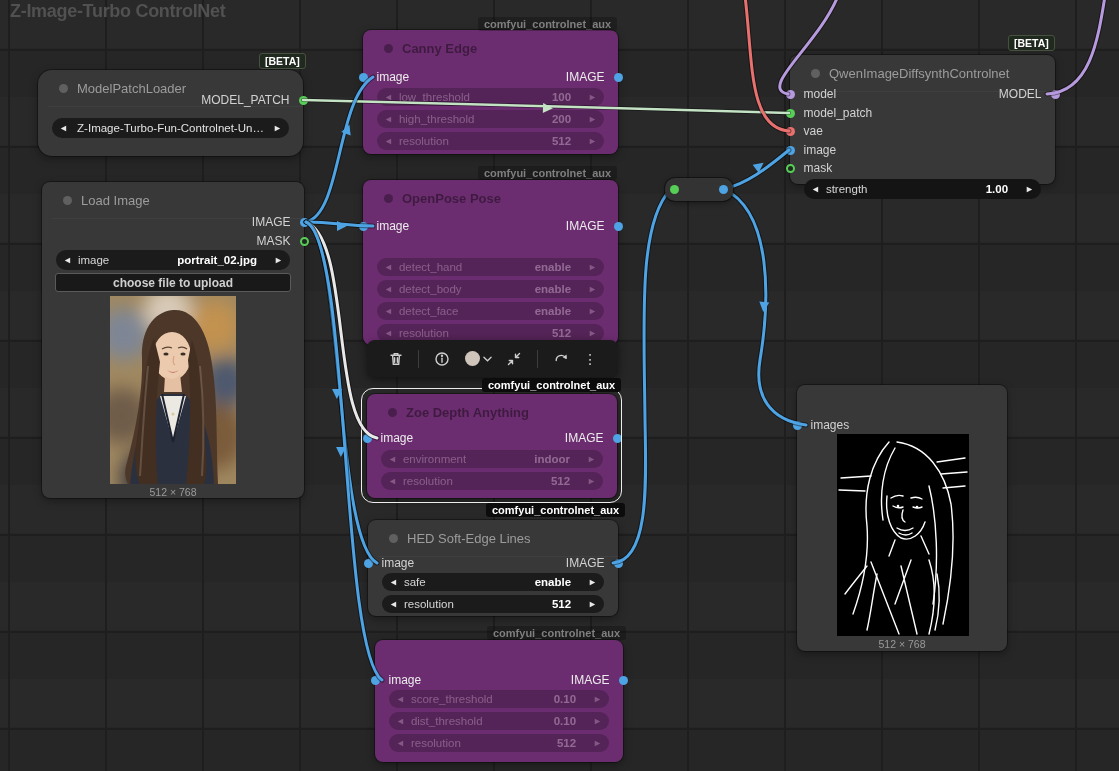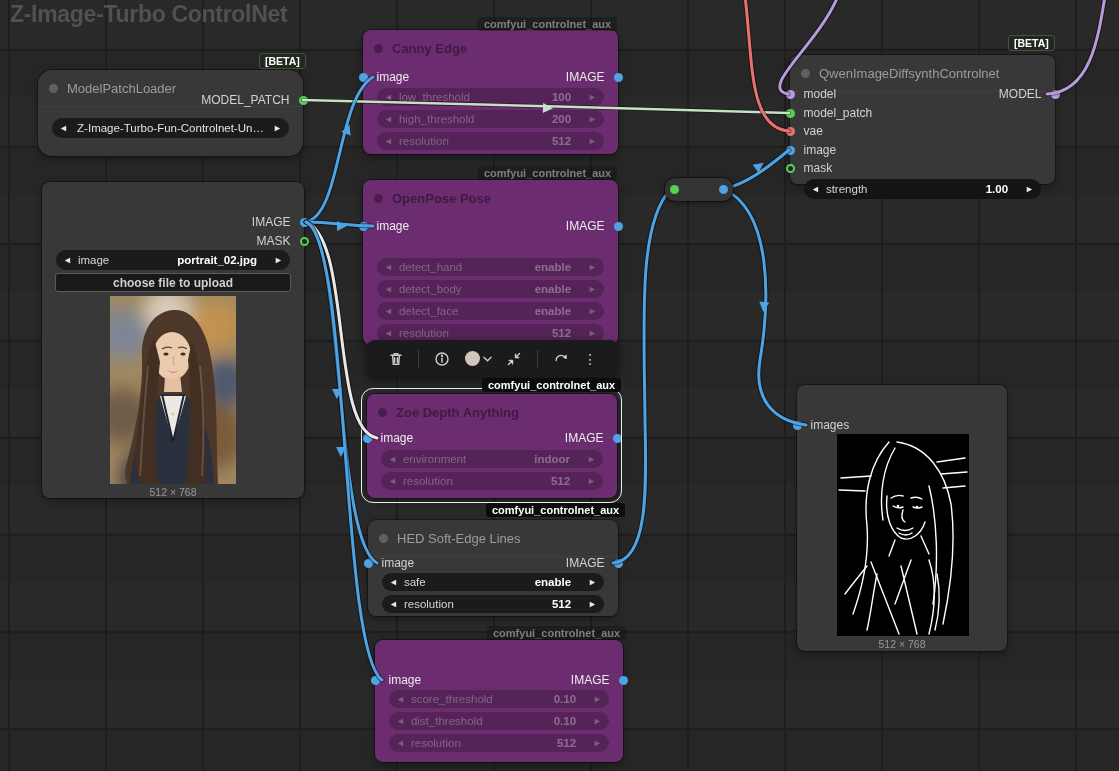--- a/index.html
+++ b/index.html
@@ -11,29 +11,29 @@
   html,body{background:#111;}
   body{font-family:"Liberation Sans","DejaVu Sans",sans-serif;}
   .canvas{position:relative; width:1119px; height:771px; overflow:hidden;
     background-color:var(--canvas-bg);
     background-image:
       linear-gradient(var(--grid-line) 2px, transparent 2px),
       linear-gradient(90deg, var(--grid-line) 2px, transparent 2px),
       linear-gradient(rgba(255,255,255,0.012) 48px, transparent 48px);
     background-size:97px 97px, 97px 97px, 97px 97px;
     background-position:8px 49px, 8px 49px, 8px 0;}
-  .wf-title{position:absolute; left:10px; top:1px; font-size:23px; font-weight:700;
+  .wf-title{position:absolute; left:10px; top:1px; font-size:18px; font-weight:700;
     letter-spacing:-0.3px; color:#515151; z-index:1;}
   
   .node{position:absolute; background:var(--node-bg); border-radius:8px; z-index:2;
     box-shadow:0 0 0 1px rgba(0,0,0,0.35), 0 3px 9px rgba(0,0,0,0.35);}
   .node.purple{background:var(--node-purple);}
   .ntitle{display:flex; align-items:center; gap:9px; height:28px; padding:18px 11px;
     font-size:13px; color:var(--title-text); border-bottom:1px solid rgba(255,255,255,0.04);
-    white-space:nowrap; overflow:hidden;}
+    white-space:nowrap; overflow:hidden;margin-left:10px;}
   .purple .ntitle{color:rgba(0,0,0,0.42); border-bottom:none; font-weight:600;}
   .tdot{width:9px; height:9px; border-radius:50%; background:#606060; flex:0 0 auto;}
   .purple .tdot{background:rgba(0,0,0,0.32);}
   .prow{position:absolute; left:0; right:0; height:18px; display:flex; align-items:center;
     font-size:12px; color:#d2d2d2;}
   .purple .prow{color:#ececec;}
   .prow.in{justify-content:flex-start;}
   .prow.out{justify-content:flex-end;}
   .pdot{width:9px; height:9px; border-radius:50%; flex:0 0 auto;}
   .in .pdot{margin-left:-4.5px; margin-right:9px;}
@@ -111,20 +111,24 @@
       <span class="pdot green"></span>
     </div>
     <div class="widget center" style="top:48px; height:20px; border-radius:11px;">
       <span class="warr">◄</span>
       <span class="wlabel">Z-Image-Turbo-Fun-Controlnet-Un…</span>
       <span class="warr">►</span>
     </div>
   </div>
 
   <div class="node" style="left:42px; top:182px; width:262px; height:316px;">
+    <div class="ntitle">
+      <span class="tdot"></span>
+      <span>Load Image</span>
+    </div>
     <div class="prow out" style="top:31px;">
       <span>IMAGE</span>
       <span class="pdot blue"></span>
     </div>
     <div class="prow out" style="top:50px;">
       <span>MASK</span>
       <span class="pdot hollow"></span>
     </div>
     <div class="widget" style="top:68px; height:20px; border-radius:11px;">
       <span class="warr">◄</span>

